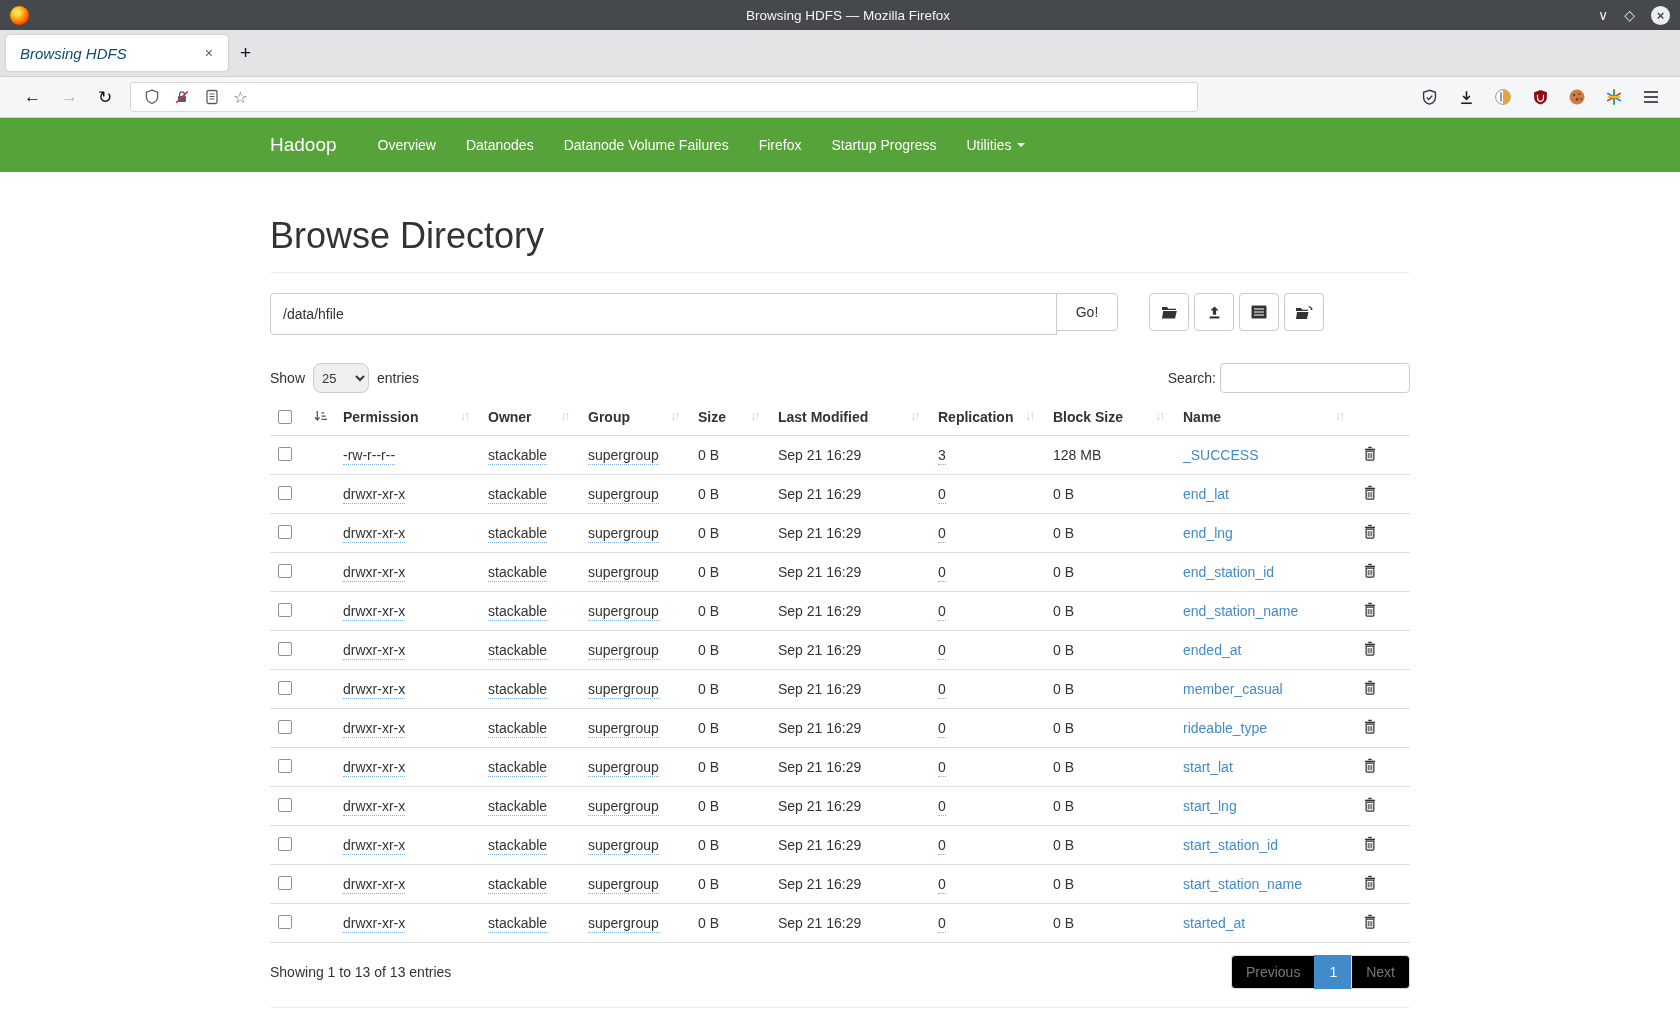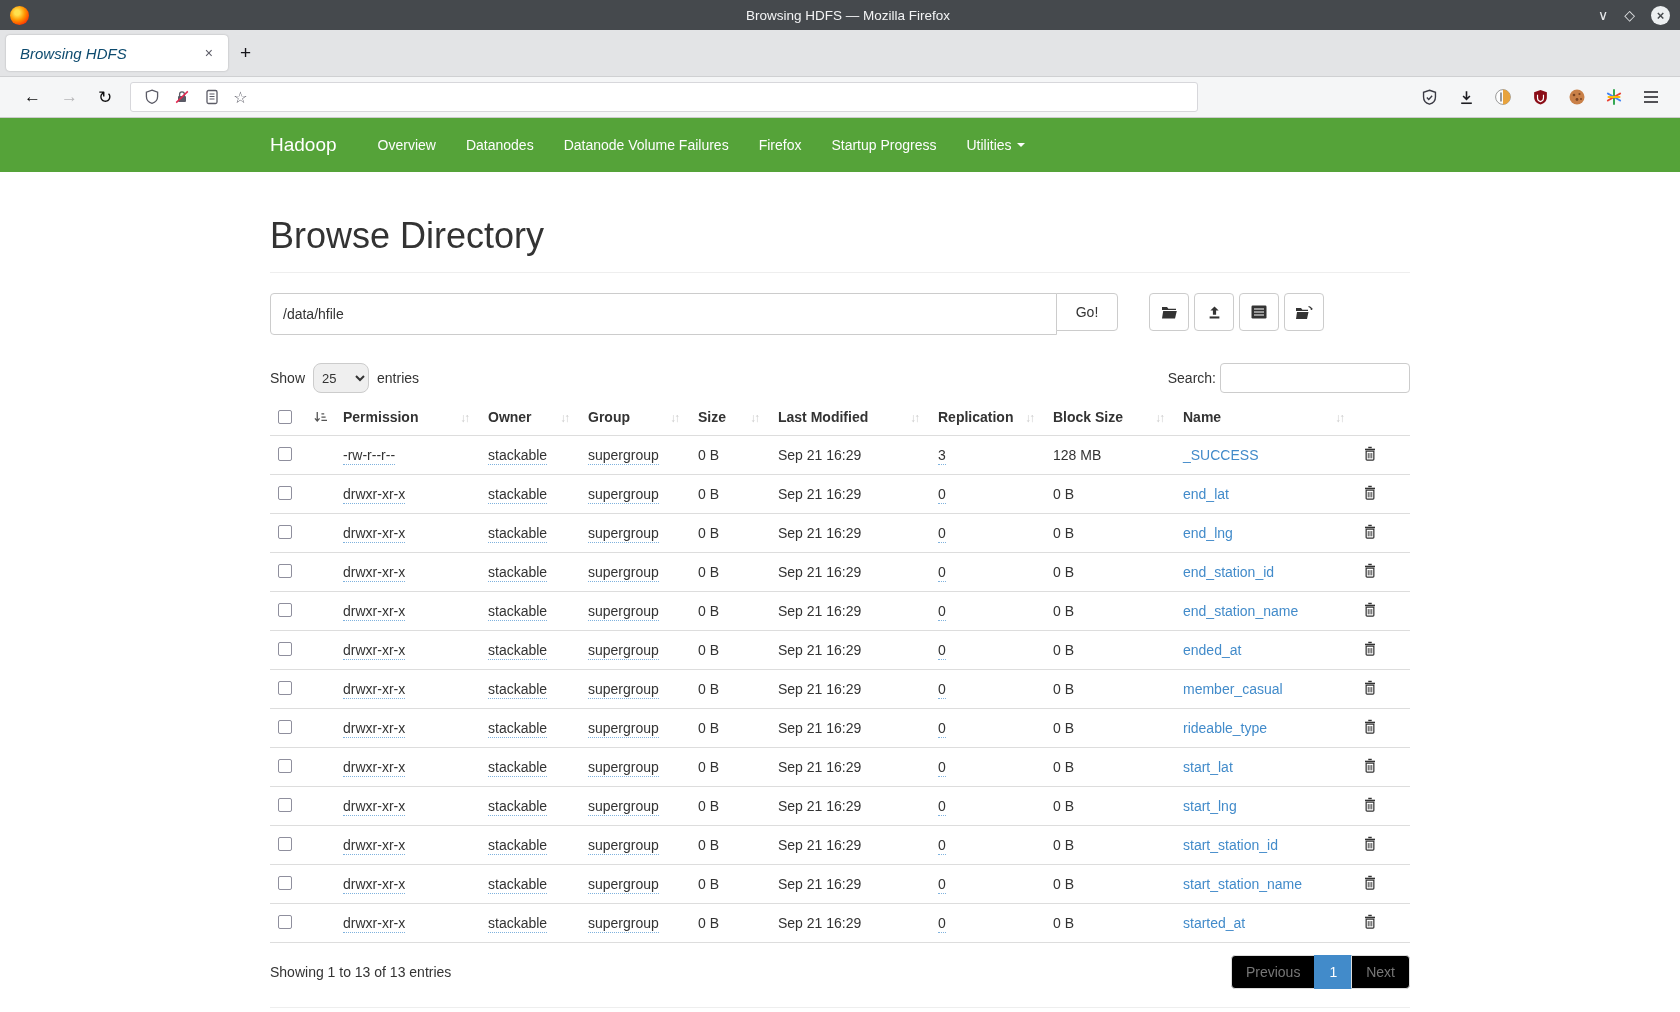--- a/index.html
+++ b/index.html
@@ -65,21 +65,21 @@
     font-family:"Liberation Sans",sans-serif; padding:2px 4px; }
   .search-group { margin-left:auto; display:flex; align-items:center; gap:4px; }
   .search-input { width:190px; height:30px; border:1px solid #ccc; border-radius:4px; padding:0 8px;
     font-size:14px; font-family:"Liberation Sans",sans-serif; }
 
   table { width:100%; border-collapse:collapse; margin-top:6px; font-size:14px; }
   col.c-check{width:65px} col.c-perm{width:145px} col.c-owner{width:100px} col.c-group{width:110px}
   col.c-size{width:80px} col.c-mod{width:160px} col.c-repl{width:115px} col.c-block{width:130px}
   col.c-name{width:180px} col.c-trash{width:55px}
   th { text-align:left; font-weight:700; padding:10px 8px; border-bottom:1px solid #ddd; cursor:pointer; }
-  .th-flex { display:flex; align-items:flex-end; justify-content:space-between; }
+  .th-flex { display:flex; align-items:flex-start; justify-content:space-between; }
   .sort-pair { color:#ccc; font-size:12px; letter-spacing:-2px; padding-right:4px; font-weight:400; }
   td { padding:10px 8px; border-top:1px solid #ddd; }
   tbody tr:first-child td { border-top:none; }
   table { border-bottom:1px solid #ddd; }
   .editable { border-bottom:1px dotted #7fb2de; padding-bottom:1px; cursor:pointer; }
   .file-link { color:#428bca; text-decoration:none; cursor:pointer; }
   .trash-btn { cursor:pointer; display:inline-flex; }
   input[type=checkbox] { width:14px; height:14px; appearance:none; -moz-appearance:none; border:1px solid #8f8f9d;
     border-radius:2px; background:#fff; cursor:pointer; }
 

